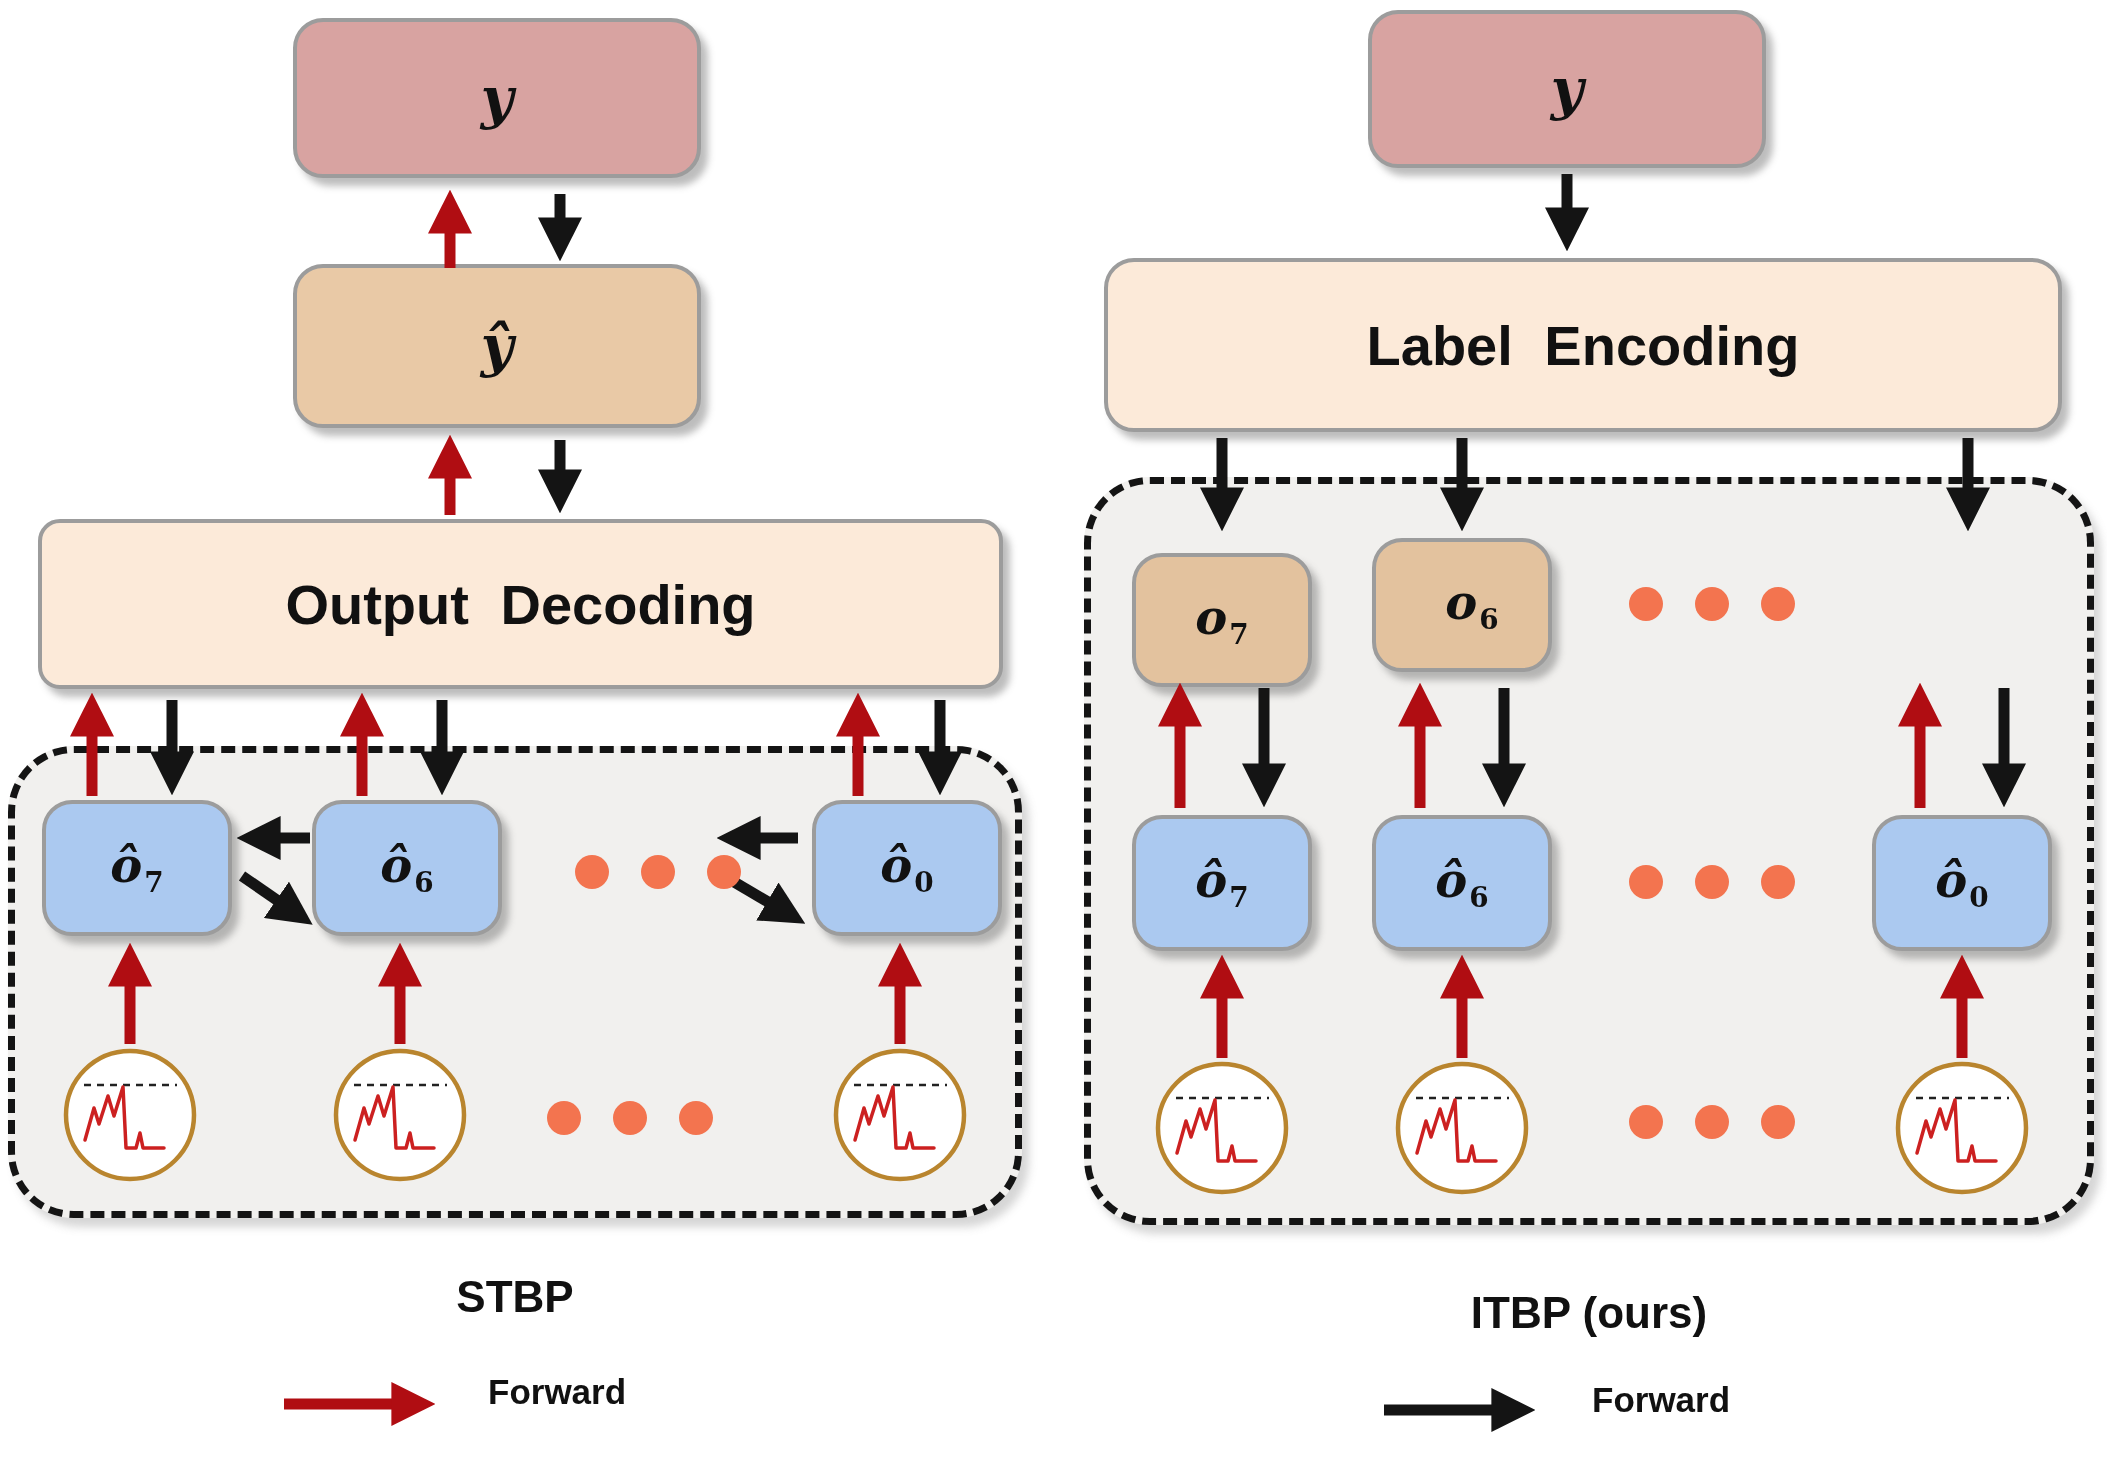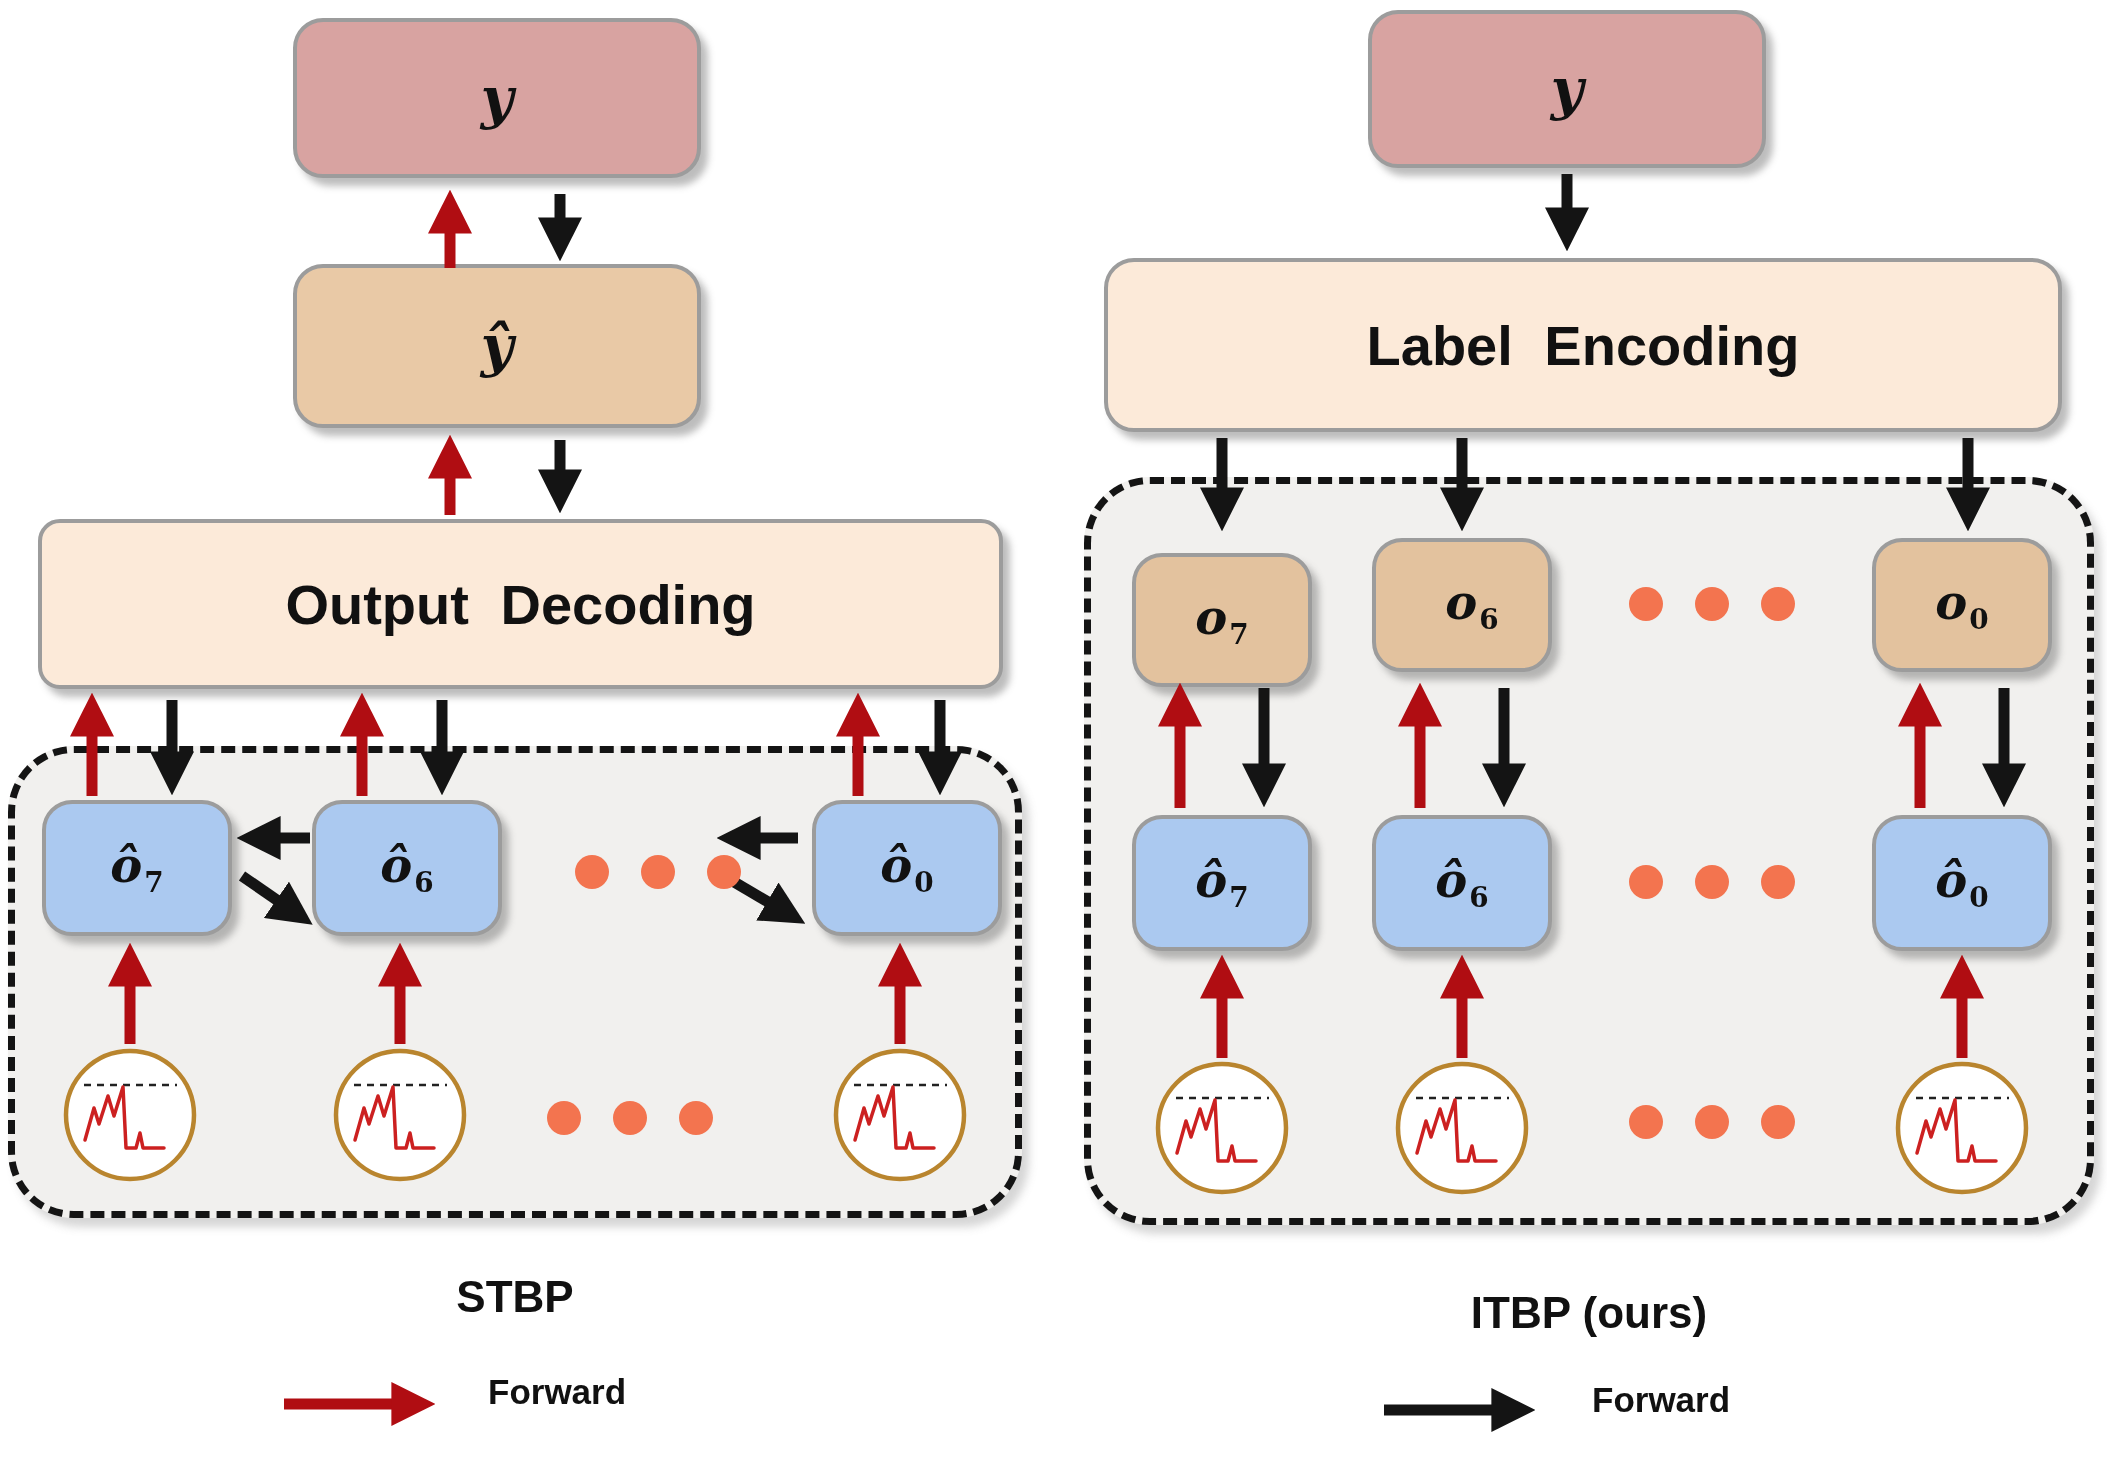--- a/index.html
+++ b/index.html
@@ -83,23 +83,20 @@
 
   <div class="box enc-fill" style="left:1104px;top:258px;width:958px;height:174px;">
     <span class="sans-l">Label Encoding</span>
   </div>
 
   <div class="box target-fill" style="left:1132px;top:538px;width:180px;height:134px;margin-top:15px;">
     <span class="math lbl-l"><span>o</span><sub>7</sub></span>
   </div>
   <div class="box target-fill" style="left:1372px;top:538px;width:180px;height:134px;padding-left:20px;">
     <span class="math lbl-l"><span>o</span><sub>6</sub></span>
-  </div>
-  <div class="box target-fill" style="left:1872px;top:538px;width:180px;height:134px;">
-    <span class="math lbl-l"><span>o</span><sub>0</sub></span>
   </div>
 
   <div class="box unit-fill" style="left:1132px;top:815px;width:180px;height:136px;">
     <span class="math lbl-l"><span>ô</span><sub>7</sub></span>
   </div>
   <div class="box unit-fill" style="left:1372px;top:815px;width:180px;height:136px;">
     <span class="math lbl-l"><span>ô</span><sub>6</sub></span>
   </div>
   <div class="box unit-fill" style="left:1872px;top:815px;width:180px;height:136px;">
     <span class="math lbl-l"><span>ô</span><sub>0</sub></span>

